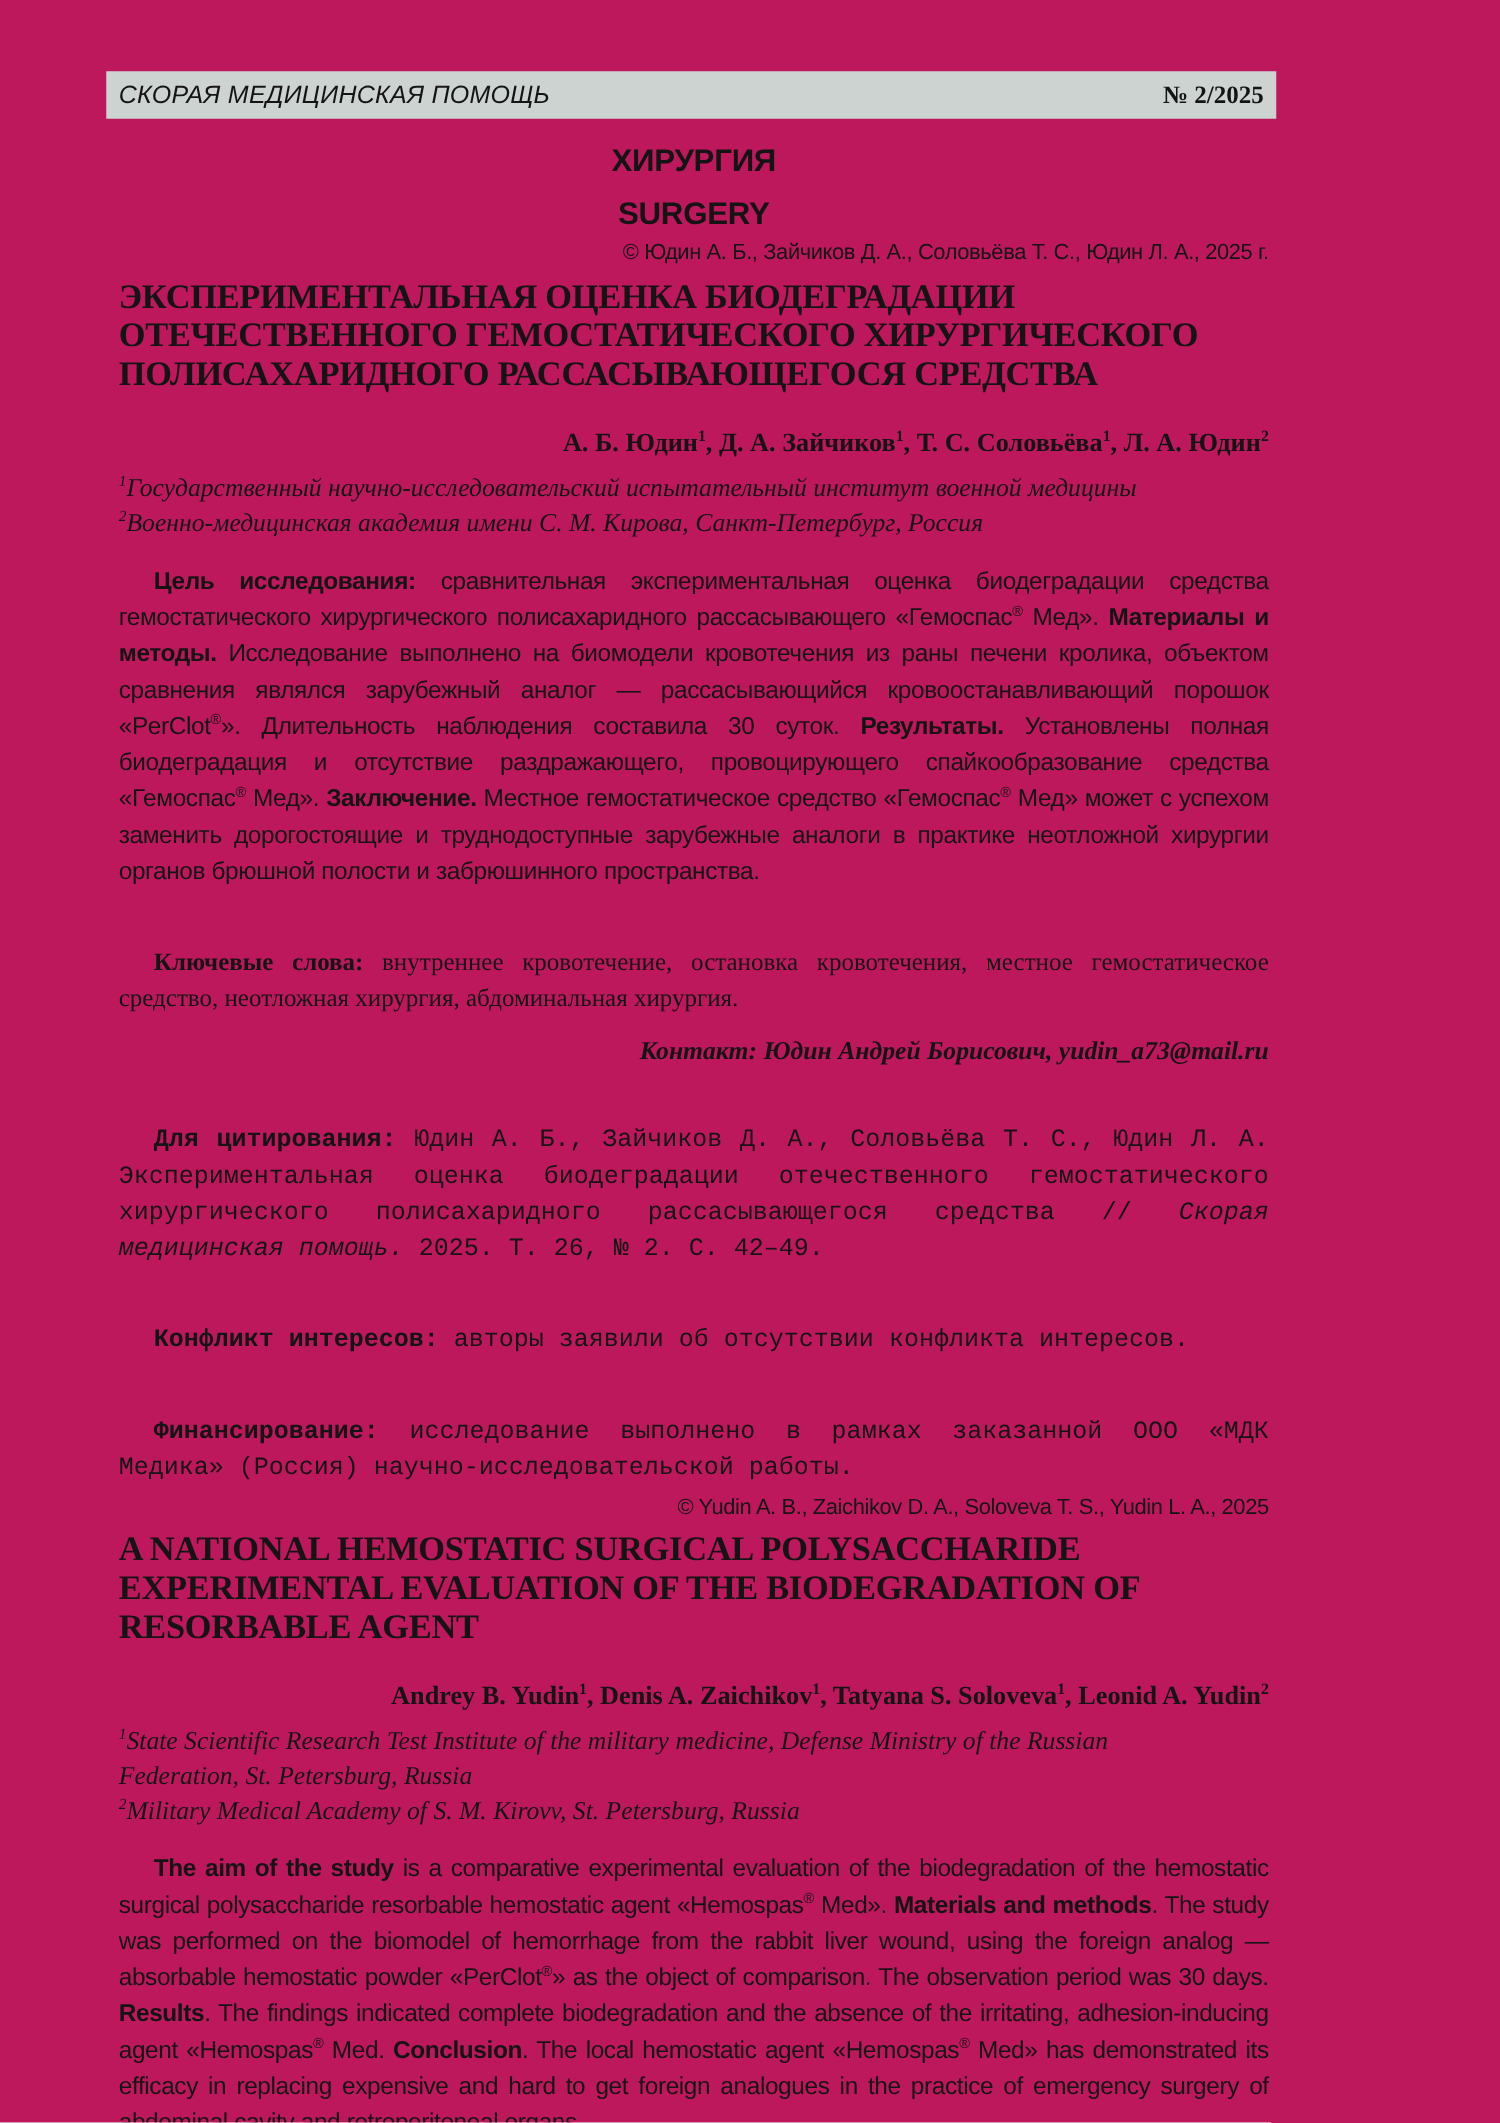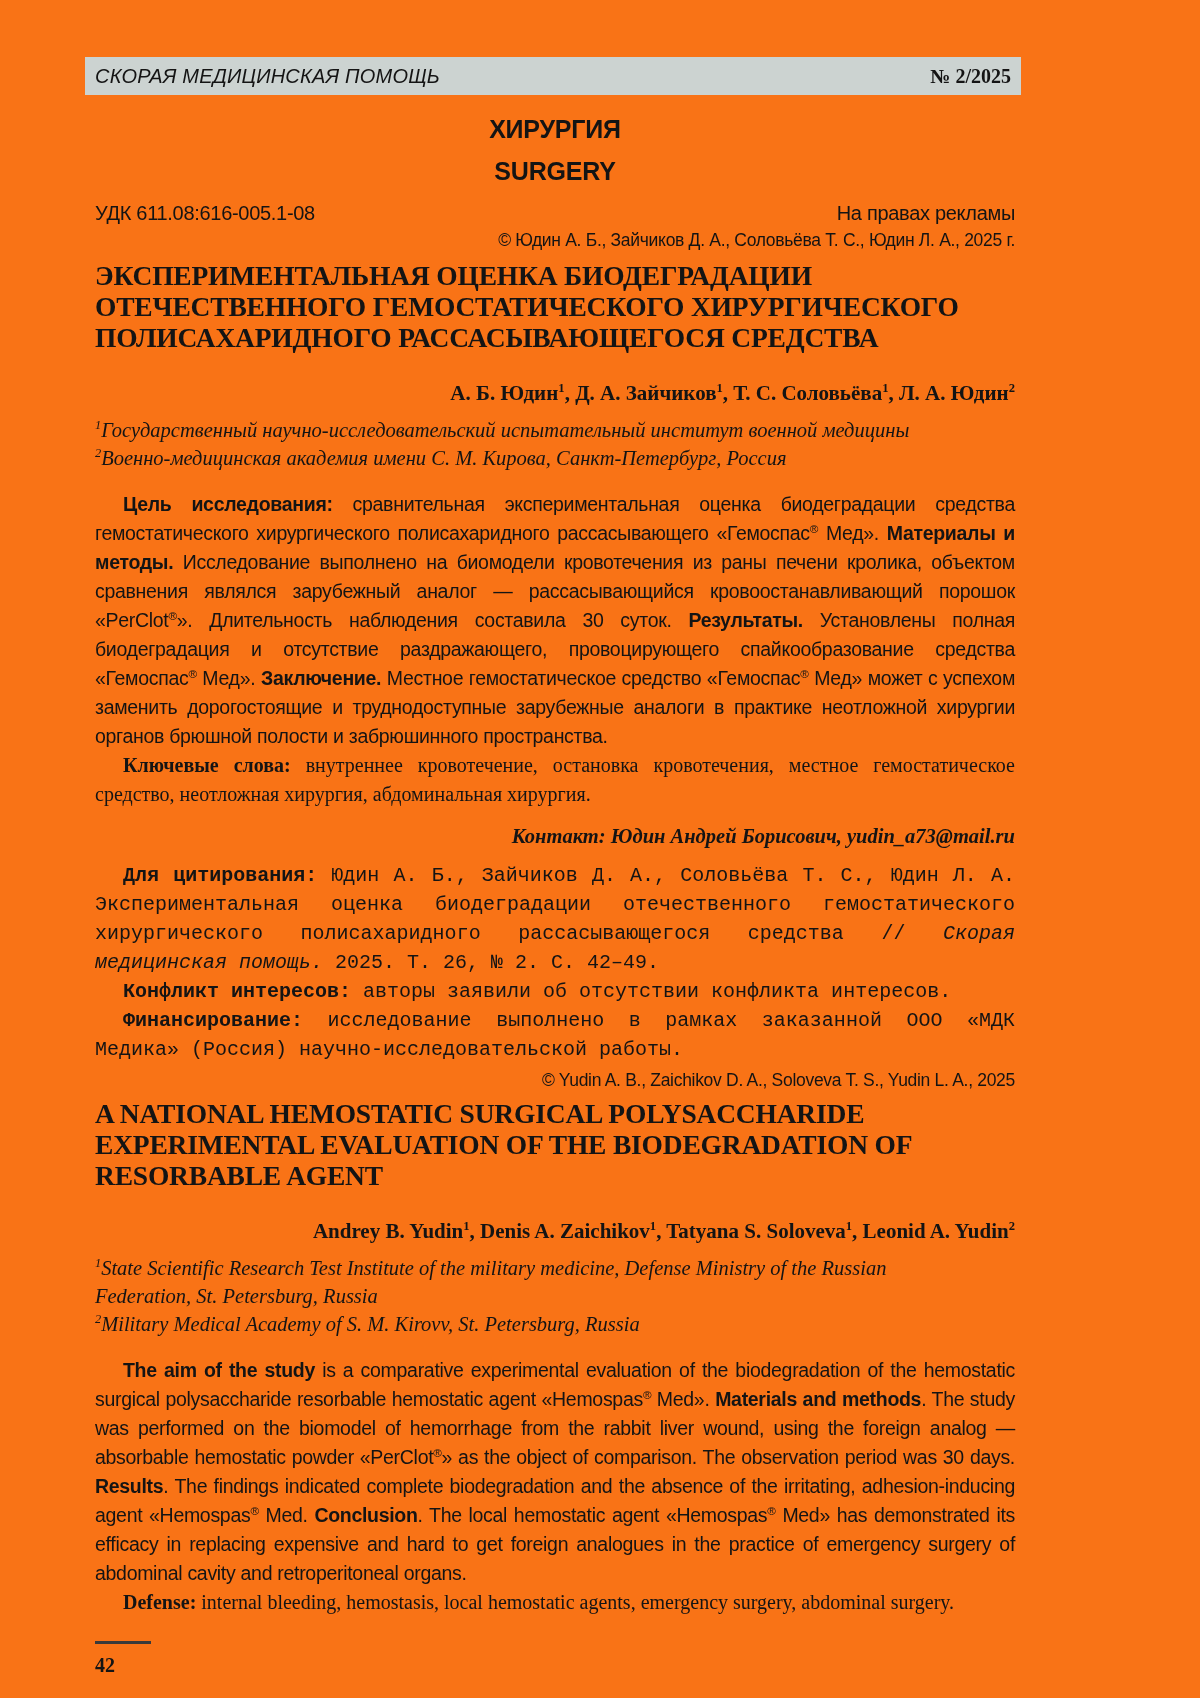--- a/index.html
+++ b/index.html
@@ -1,21 +1,21 @@
 <!DOCTYPE html>
 <html lang="ru"><head>
 <meta charset="utf-8">
 <style>
   html,body{margin:0;padding:0;background:#ffffff;}
-  .page{position:relative;width:1200px;height:1698px;background:#f97316;color:#141414;overflow:hidden;}
+  .page{position:relative;width:1200px;height:1698px;background:#be185d;color:#141414;overflow:hidden;}
   .content{margin:0 185px 0 95px;width:920px;}
 
   .sans{font-family:"Liberation Sans",sans-serif;letter-spacing:-0.3px;}
   p{margin:0;}
-  .just{text-align:justify;}
+  .just{text-align:justify;margin-top:44px;}
   .indent{text-indent:28px;}
   sup{font-size:0.6em;line-height:0;vertical-align:super;}
   .sg-b{font-weight:bold;}
   .sg-i{font-style:italic;}
 
   .band{display:flex;justify-content:space-between;align-items:center;
         background:#ccd3d1;height:38px;margin:57px -6px 0 -10px;padding:0 10px;font-size:20px;}
   .band-journal{font-family:"Liberation Sans",sans-serif;font-style:italic;letter-spacing:0.2px;}
   .band-issue{font-family:"Liberation Serif",serif;font-weight:bold;}
 
@@ -52,24 +52,20 @@
   <div class="content">
 
     <div class="band">
       <span class="band-journal">СКОРАЯ МЕДИЦИНСКАЯ ПОМОЩЬ</span>
       <span class="band-issue">№ 2/2025</span>
     </div>
 
     <div class="sec sec-ru">ХИРУРГИЯ</div>
     <div class="sec sec-en">SURGERY</div>
 
-    <div class="meta-row sans">
-      <span>УДК 611.08:616-005.1-08</span>
-      <span>На правах рекламы</span>
-    </div>
     <div class="copy-line sans">© Юдин А. Б., Зайчиков Д. А., Соловьёва Т. С., Юдин Л. А., 2025 г.</div>
 
     <div class="title">
       <div>ЭКСПЕРИМЕНТАЛЬНАЯ ОЦЕНКА БИОДЕГРАДАЦИИ</div>
       <div>ОТЕЧЕСТВЕННОГО ГЕМОСТАТИЧЕСКОГО ХИРУРГИЧЕСКОГО</div>
       <div>ПОЛИСАХАРИДНОГО РАССАСЫВАЮЩЕГОСЯ СРЕДСТВА</div>
     </div>
 
     <p class="authors"><span>А. Б. Юдин</span><sup>1</sup><span>, Д. А. Зайчиков</span><sup>1</sup><span>, Т. С. Соловьёва</span><sup>1</sup><span>, Л. А. Юдин</span><sup>2</sup></p>
 

